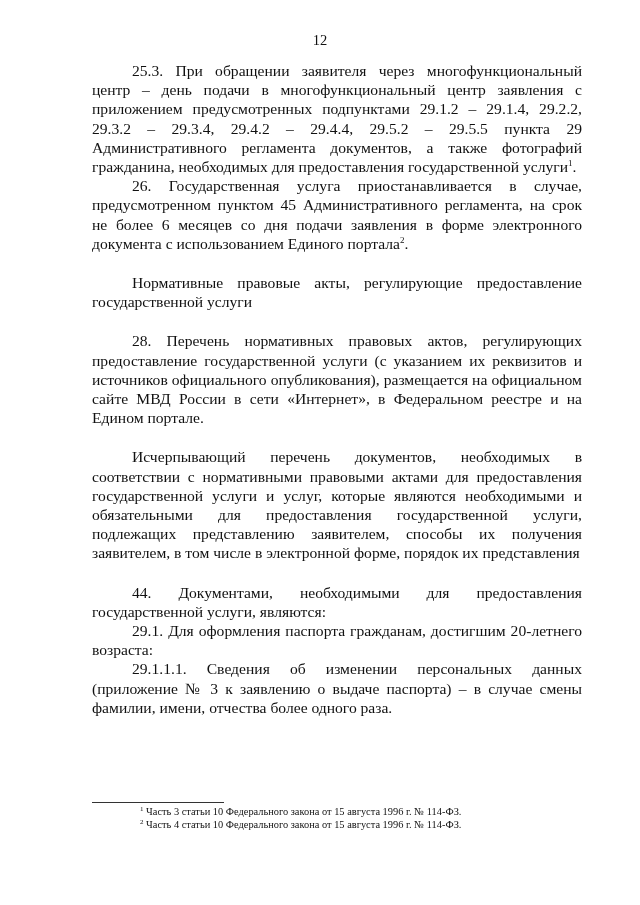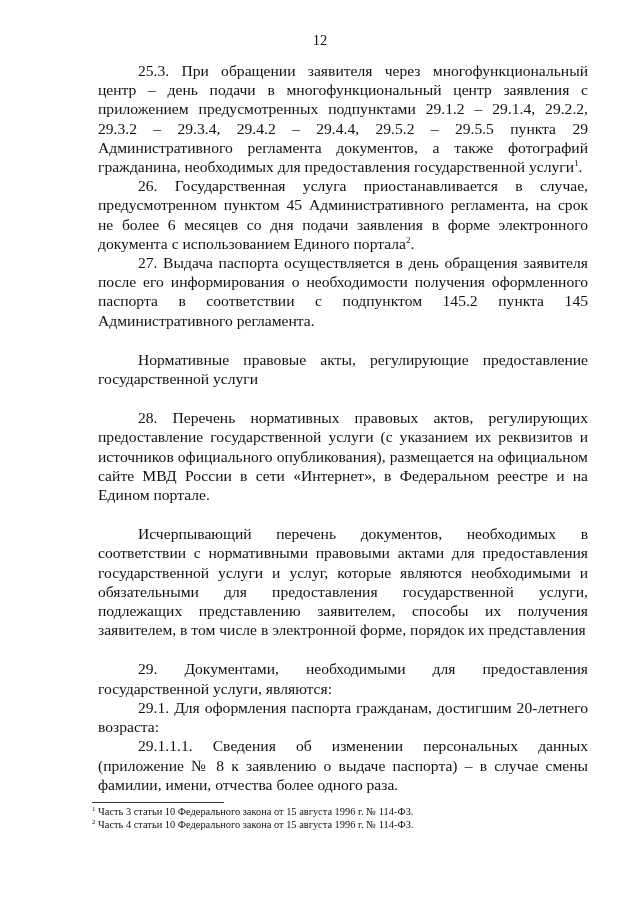--- a/index.html
+++ b/index.html
@@ -7,72 +7,71 @@
     .page {
       position: absolute; left: 0; top: 0; width: 640px; height: 905px; background: #fff;
       font-family: "Liberation Serif", "DejaVu Serif", serif; color: #111;
     }
     .page-number {
       position: absolute; left: 0; width: 640px; top: 31px; text-align: center;
       font-size: 14.5px; line-height: 18px;
     }
     .body {
       position: absolute; left: 92px; width: 490px; top: 61px;
-      font-size: 15.6px; line-height: 19.2px; text-align: justify; margin-left: 6px;
+      font-size: 15.6px; line-height: 19.2px; text-align: justify;
     }
     .body p { margin: 0; text-indent: 40px; text-align: justify; }
     .heading { font-weight: normal; }
     .gap-lg { height: 20px; }
     sup { font-size: 9px; line-height: 0; vertical-align: 6px; }
     .fn-rule {
       position: absolute; left: 92px; top: 802px; width: 132px; height: 0;
       border-top: 1px solid #333;
     }
     .footnotes {
       position: absolute; left: 92px; top: 806px; width: 480px;
       font-size: 10.4px; line-height: 12.6px;
     }
-    .footnotes div { white-space: nowrap; }
+    .footnotes div { white-space: nowrap; margin-left: 48px; }
     .footnotes sup { font-size: 7px; vertical-align: 4px; }
   </style>
 </head>
 <body>
 
 <div class="page">
 
   <div class="page-number">12</div>
 
   <div class="body">
 
     <p><span>25.3. При обращении заявителя через многофункциональный центр – день подачи в многофункциональный центр заявления с приложением предусмотренных подпунктами 29.1.2 – 29.1.4, 29.2.2, 29.3.2 – 29.3.4, 29.4.2 – 29.4.4, 29.5.2 – 29.5.5 пункта 29 Административного регламента документов, а также фотографий гражданина, необходимых для предоставления государственной услуги</span><sup>1</sup><span>.</span></p>
 
     <p><span>26. Государственная услуга приостанавливается в случае, предусмотренном пунктом 45 Административного регламента, на срок не более 6 месяцев со дня подачи заявления в форме электронного документа с использованием Единого портала</span><sup>2</sup><span>.</span></p>
 
-    <p>27. Выдача паспорта осуществляется в день обращения заявителя после его информирования о необходимости получения оформленного паспорта в соответствии с подпунктом 145.2 пункта 145 Административного регламента.</p>
 
     <div class="gap-lg"></div>
 
     <p class="heading">Нормативные правовые акты, регулирующие предоставление государственной услуги</p>
 
     <div class="gap-lg"></div>
 
     <p>28. Перечень нормативных правовых актов, регулирующих предоставление государственной услуги (с указанием их реквизитов и источников официального опубликования), размещается на официальном сайте МВД России в сети «Интернет», в Федеральном реестре и на Едином портале.</p>
 
     <div class="gap-lg"></div>
 
     <p class="heading">Исчерпывающий перечень документов, необходимых в соответствии с нормативными правовыми актами для предоставления государственной услуги и услуг, которые являются необходимыми и обязательными для предоставления государственной услуги, подлежащих представлению заявителем, способы их получения заявителем, в том числе в электронной форме, порядок их представления</p>
 
     <div class="gap-lg"></div>
 
-    <p>29. Документами, необходимыми для предоставления государственной услуги, являются:</p>
+    <p>44. Документами, необходимыми для предоставления государственной услуги, являются:</p>
 
     <p>29.1. Для оформления паспорта гражданам, достигшим 20-летнего возраста:</p>
 
 
-    <p>29.1.1.1. Сведения об изменении персональных данных (приложение № 8 к заявлению о выдаче паспорта) – в случае смены фамилии, имени, отчества более одного раза.</p>
+    <p>29.1.1.1. Сведения об изменении персональных данных (приложение № 3 к заявлению о выдаче паспорта) – в случае смены фамилии, имени, отчества более одного раза.</p>
   </div>
 
   <div class="fn-rule"></div>
 
   <div class="footnotes">
     <div><sup>1</sup><span> Часть 3 статьи 10 Федерального закона от 15 августа 1996 г. № 114-ФЗ.</span></div>
     <div><sup>2</sup><span> Часть 4 статьи 10 Федерального закона от 15 августа 1996 г. № 114-ФЗ.</span></div>
   </div>
 
 </div>

